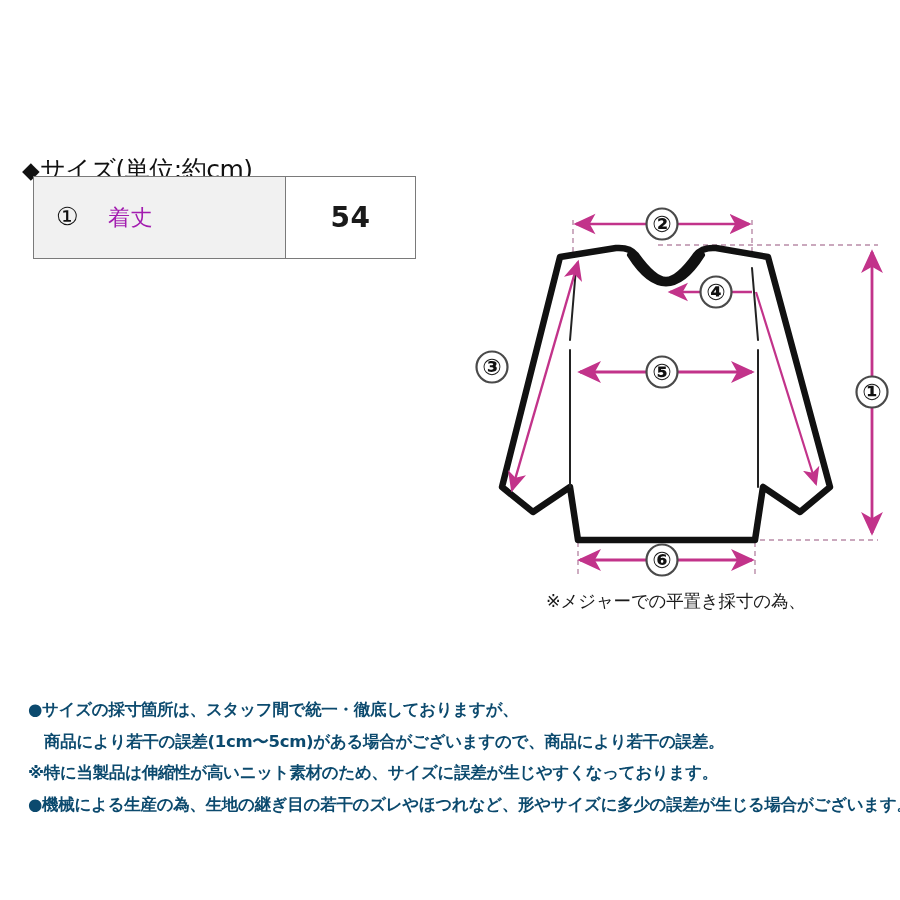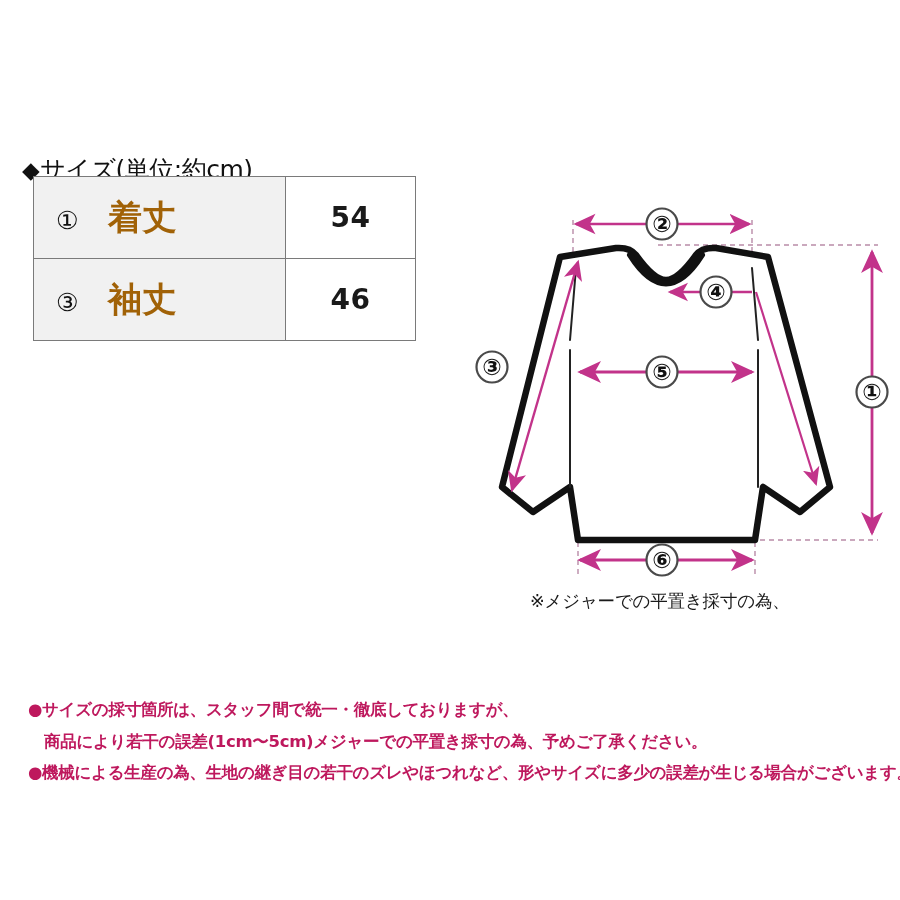--- a/index.html
+++ b/index.html
@@ -61,85 +61,79 @@
     letter-spacing: 0.5px;
   }
   .row-num {
     display: inline-block;
     font-size: 25px;
     width: 52px;
     color: #111;
   }
   .row-label {
     display: inline-block;
-    font-size: 34px;
-    font-weight: bold;
+    font-size: 22px;
+    font-weight: normal;
     letter-spacing: 0.5px;
-    color: #a16207;
+    color: #a21caf;
   }
 
   
   #garment-diagram {
     position: absolute;
     left: 430px;
     top: 200px;
     width: 470px;
     height: 400px;
   }
   #garment-svg { display: block; }
 
   
   #diagram-note {
     position: absolute;
-    left: 508px;
+    left: 524px;
     top: 588px;
     width: 360px;
     font-size: 17.5px;
     line-height: 1.55;
     color: #1a1a1a;
     letter-spacing: -0.2px;
   }
   #diagram-note .note-line-1 { display: block; padding-left: 22px; }
   #diagram-note .note-line-2 { display: block; padding-left: 0px; }
 
   
   #footer-notes {
     position: absolute;
     left: 28px;
     top: 694px;
     width: 860px;
     font-size: 16.5px;
     line-height: 1.92;
-    color: #be185d;
+    color: #0c4a6e;
     letter-spacing: -0.3px;
     font-weight: bold;
   }
   #footer-notes .note-row { display: block; white-space: nowrap; }
   #footer-notes .note-indent { padding-left: 16px; }
 </style>
 </head>
 <body>
 
 <div id="size-title">
   <span class="diamond-glyph">◆</span><span>サイズ(単位:約cm)</span>
 </div>
 
 <table id="size-table">
   <tbody>
     <tr>
       <td class="label-cell">
         <span class="row-num">①</span><span class="row-label">着丈</span>
       </td>
       <td class="value-cell">54</td>
-    </tr>
-    <tr>
-      <td class="label-cell">
-        <span class="row-num">③</span><span class="row-label">袖丈</span>
-      </td>
-      <td class="value-cell">46</td>
     </tr>
   </tbody>
 </table>
 
 <div id="garment-diagram">
   <svg id="garment-svg" width="470" height="400" viewBox="0 0 470 400" xmlns="http://www.w3.org/2000/svg">
     <defs>
       <marker id="ah-end" markerWidth="9" markerHeight="9" refX="7.5" refY="4.5" orient="auto" markerUnits="strokeWidth">
         <path d="M0,0.6 L8.5,4.5 L0,8.4 L2.2,4.5 Z" fill="#c2338a"></path>
       </marker>
@@ -241,15 +235,16 @@
     </g>
   </svg>
 </div>
 
 <div id="diagram-note">
   <span class="note-line-1">※メジャーでの平置き採寸の為、</span>
 </div>
 
 <div id="footer-notes">
   <span class="note-row">●サイズの採寸箇所は、スタッフ間で統一・徹底しておりますが、</span>
-  <span class="note-row note-indent">商品により若干の誤差(1cm〜5cm)メジャーでの平置き採寸の為、予めご了承ください。</span>
+  <span class="note-row note-indent">商品により若干の誤差(1cm〜5cm)がある場合がございますので、商品により若干の誤差。</span>
+  <span class="note-row">※特に当製品は伸縮性が高いニット素材のため、サイズに誤差が生じやすくなっております。</span>
   <span class="note-row">●機械による生産の為、生地の継ぎ目の若干のズレやほつれなど、形やサイズに多少の誤差が生じる場合がございます。</span>
 </div>
 
 </body></html>

